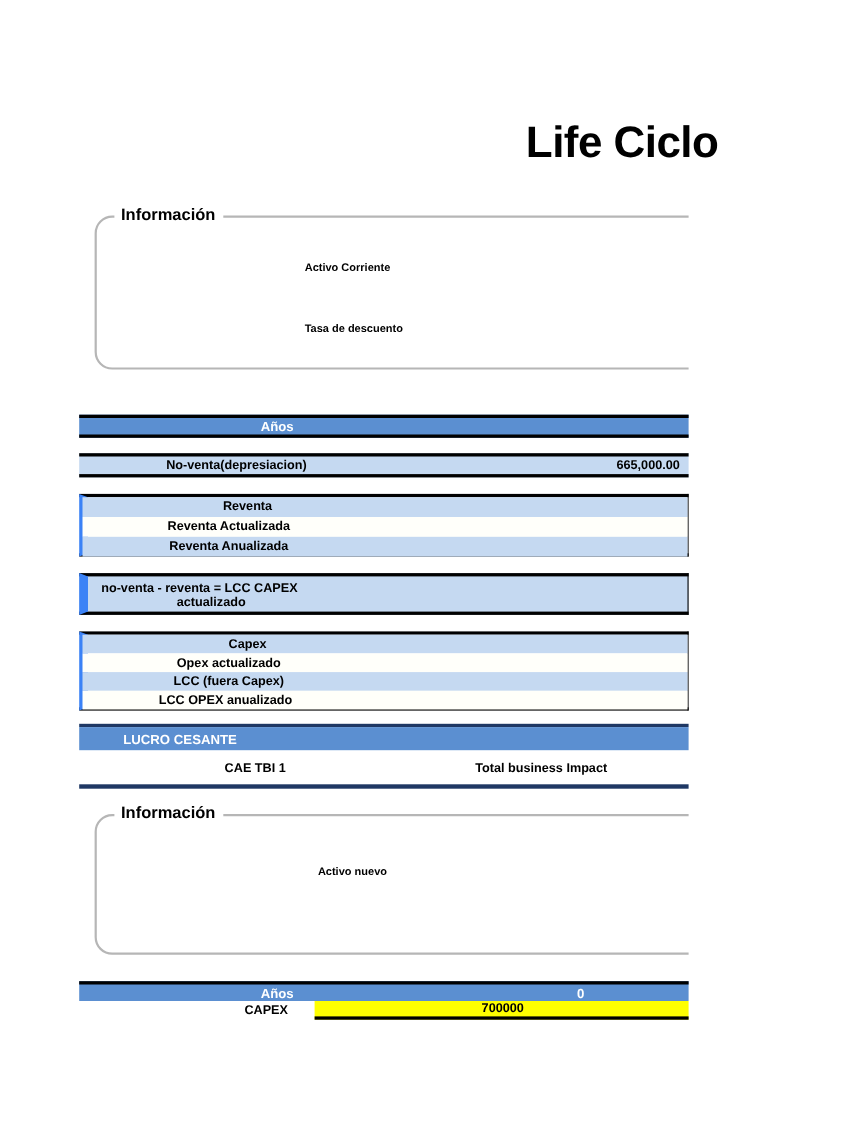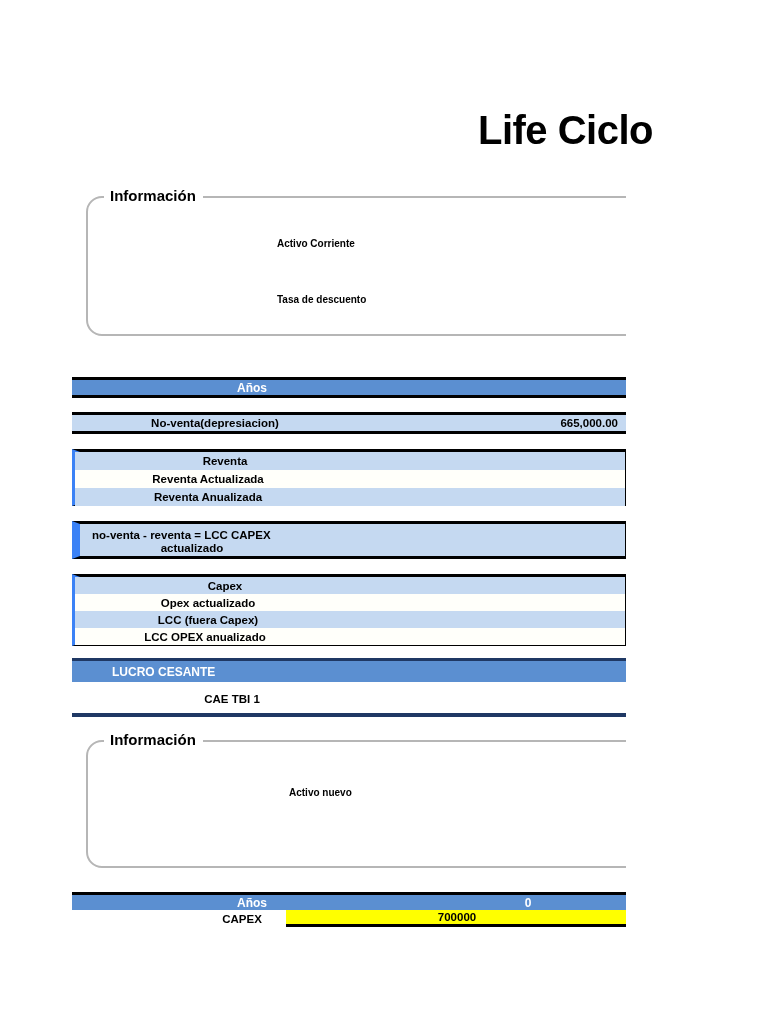--- a/index.html
+++ b/index.html
@@ -189,20 +189,21 @@
     </div>
 
     <div class="navyline-thin" style="left:72px; top:658px; width:556px;"></div>
 
     <div class="srow band-blue" style="left:72px; top:661px; width:556px; height:21px;">
       <div class="cell-label cell-left" style="left:40px; width:300px;">LUCRO CESANTE</div>
     </div>
 
     <div class="srow" style="left:72px; top:688px; width:556px; height:22px; background:transparent;">
       <div class="cell-label" style="left:70px; width:180px;">CAE TBI 1</div>
+      <div class="cell-label" style="left:300px; width:240px;">Total business Impact</div>
     </div>
 
     <div class="navyline" style="left:72px; top:713px; width:556px;"></div>
 
     <div class="groupbox" style="left:86px; top:740px; width:600px; height:128px;"></div>
     <div class="groupbox-legend" style="left:104px; top:733px;">Información</div>
 
     <div class="gb-field" style="left:289px; top:787px;">Activo nuevo</div>
 
     <div class="srow band-blue bd-top-thick" style="left:72px; top:892px; width:556px; height:18px;">

